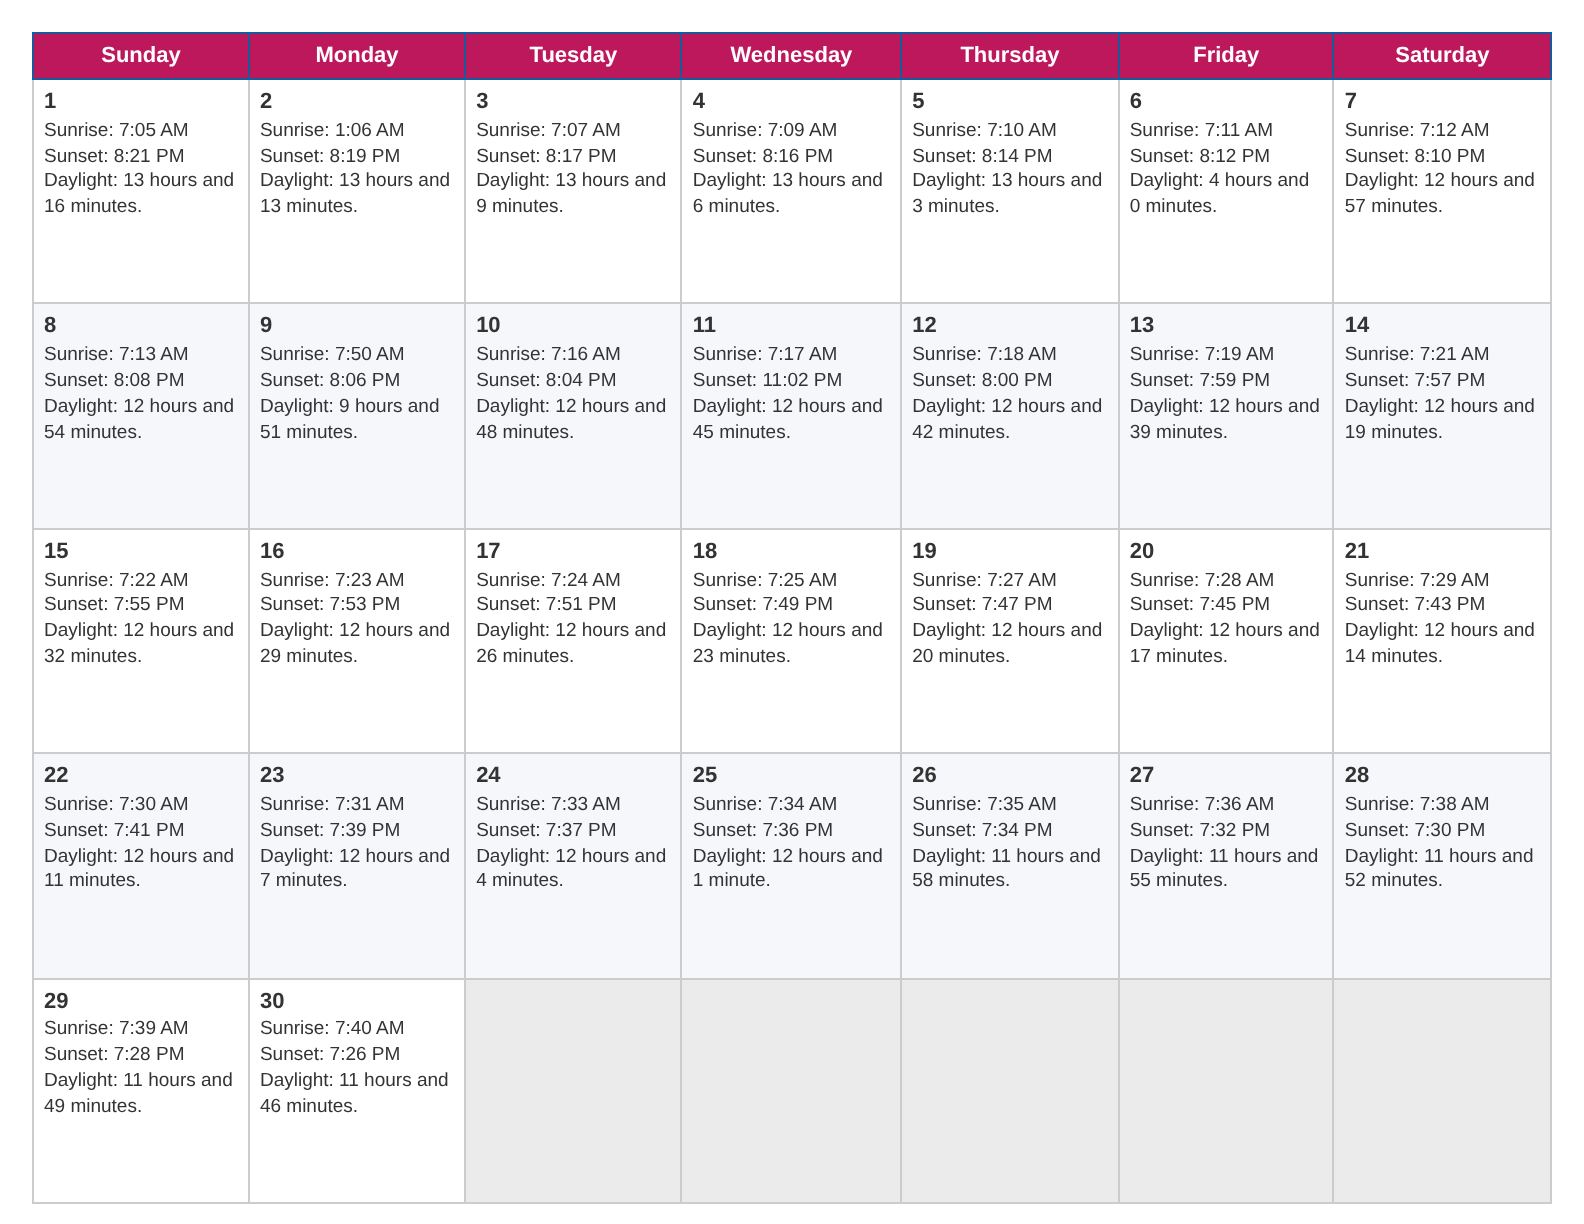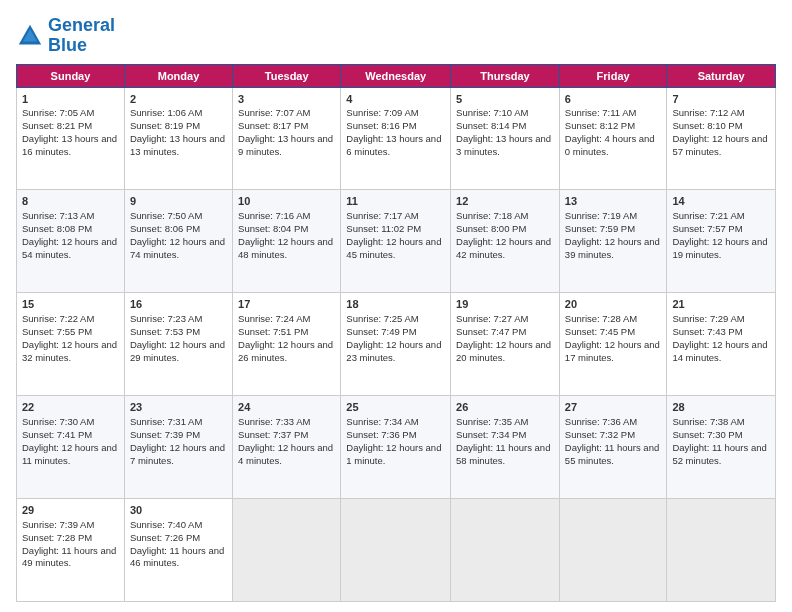--- a/index.html
+++ b/index.html
@@ -91,36 +91,20 @@
       background: #f0f0f0 !important;
     }
     .calendar td.empty {
       background: #ebebeb !important;
     }
   </style>
 </head>
 <body>
 
 <div class="page">
-  <div class="header">
-    <div class="logo">
-      <svg class="logo-icon" viewBox="0 0 40 40">
-        <polygon points="20,4 36,32 4,32" fill="#1a6eb5"></polygon>
-        <polygon points="20,10 30,28 10,28" fill="#4a9ee0" opacity="0.6"></polygon>
-      </svg>
-      <div class="logo-text">
-        <div><span>General</span></div>
-        <div style="color:#1a6eb5;">Blue</div>
-      </div>
-    </div>
-    <div class="title-block">
-      <div class="month-title"></div>
-      <div class="location"></div>
-    </div>
-  </div>
 
   <table class="calendar">
     <thead>
       <tr id="header-row">
           <th>Sunday</th>
           <th>Monday</th>
           <th>Tuesday</th>
           <th>Wednesday</th>
           <th>Thursday</th>
           <th>Friday</th>
@@ -132,21 +116,21 @@
           <td><span class="day-num">1</span><span>Sunrise: 7:05 AM</span><br><span>Sunset: 8:21 PM</span><br><span>Daylight: 13 hours and 16 minutes.</span></td>
           <td><span class="day-num">2</span><span>Sunrise: 1:06 AM</span><br><span>Sunset: 8:19 PM</span><br><span>Daylight: 13 hours and 13 minutes.</span></td>
           <td><span class="day-num">3</span><span>Sunrise: 7:07 AM</span><br><span>Sunset: 8:17 PM</span><br><span>Daylight: 13 hours and 9 minutes.</span></td>
           <td><span class="day-num">4</span><span>Sunrise: 7:09 AM</span><br><span>Sunset: 8:16 PM</span><br><span>Daylight: 13 hours and 6 minutes.</span></td>
           <td><span class="day-num">5</span><span>Sunrise: 7:10 AM</span><br><span>Sunset: 8:14 PM</span><br><span>Daylight: 13 hours and 3 minutes.</span></td>
           <td><span class="day-num">6</span><span>Sunrise: 7:11 AM</span><br><span>Sunset: 8:12 PM</span><br><span>Daylight: 4 hours and 0 minutes.</span></td>
           <td><span class="day-num">7</span><span>Sunrise: 7:12 AM</span><br><span>Sunset: 8:10 PM</span><br><span>Daylight: 12 hours and 57 minutes.</span></td>
         </tr>
         <tr>
           <td><span class="day-num">8</span><span>Sunrise: 7:13 AM</span><br><span>Sunset: 8:08 PM</span><br><span>Daylight: 12 hours and 54 minutes.</span></td>
-          <td><span class="day-num">9</span><span>Sunrise: 7:50 AM</span><br><span>Sunset: 8:06 PM</span><br><span>Daylight: 12 hours and 74 minutes.</span></td>
+          <td><span class="day-num">9</span><span>Sunrise: 7:50 AM</span><br><span>Sunset: 8:06 PM</span><br><span>Daylight: 9 hours and 51 minutes.</span></td>
           <td><span class="day-num">10</span><span>Sunrise: 7:16 AM</span><br><span>Sunset: 8:04 PM</span><br><span>Daylight: 12 hours and 48 minutes.</span></td>
           <td><span class="day-num">11</span><span>Sunrise: 7:17 AM</span><br><span>Sunset: 11:02 PM</span><br><span>Daylight: 12 hours and 45 minutes.</span></td>
           <td><span class="day-num">12</span><span>Sunrise: 7:18 AM</span><br><span>Sunset: 8:00 PM</span><br><span>Daylight: 12 hours and 42 minutes.</span></td>
           <td><span class="day-num">13</span><span>Sunrise: 7:19 AM</span><br><span>Sunset: 7:59 PM</span><br><span>Daylight: 12 hours and 39 minutes.</span></td>
           <td><span class="day-num">14</span><span>Sunrise: 7:21 AM</span><br><span>Sunset: 7:57 PM</span><br><span>Daylight: 12 hours and 19 minutes.</span></td>
         </tr>
         <tr>
           <td><span class="day-num">15</span><span>Sunrise: 7:22 AM</span><br><span>Sunset: 7:55 PM</span><br><span>Daylight: 12 hours and 32 minutes.</span></td>
           <td><span class="day-num">16</span><span>Sunrise: 7:23 AM</span><br><span>Sunset: 7:53 PM</span><br><span>Daylight: 12 hours and 29 minutes.</span></td>
           <td><span class="day-num">17</span><span>Sunrise: 7:24 AM</span><br><span>Sunset: 7:51 PM</span><br><span>Daylight: 12 hours and 26 minutes.</span></td>

